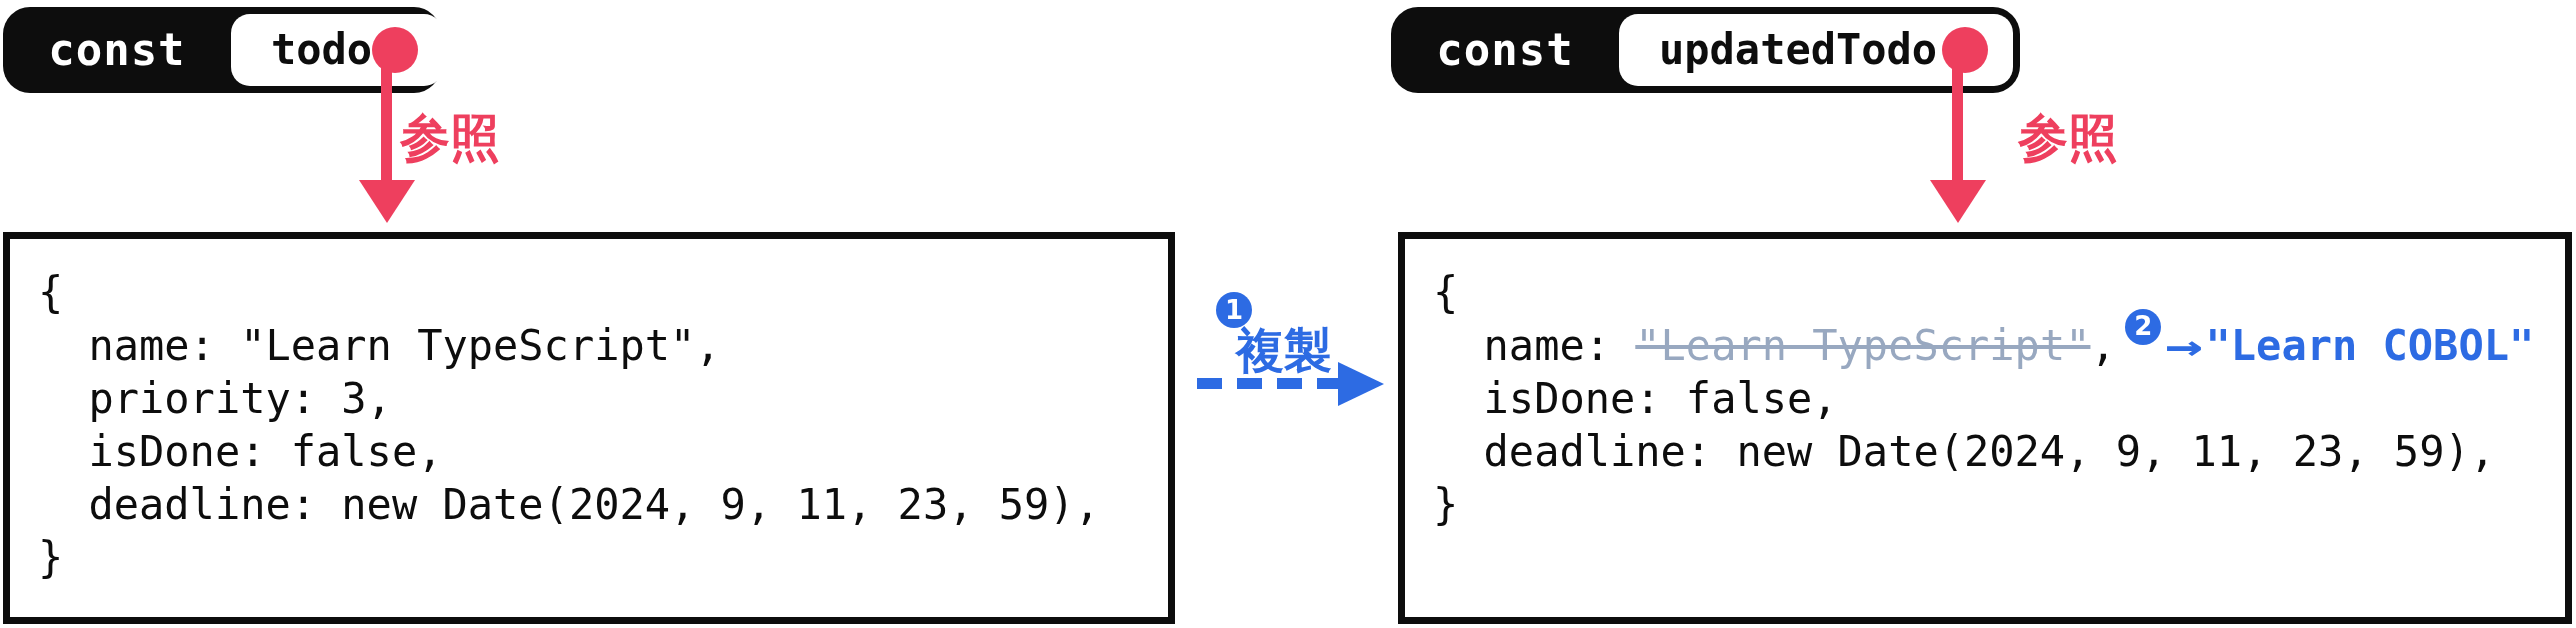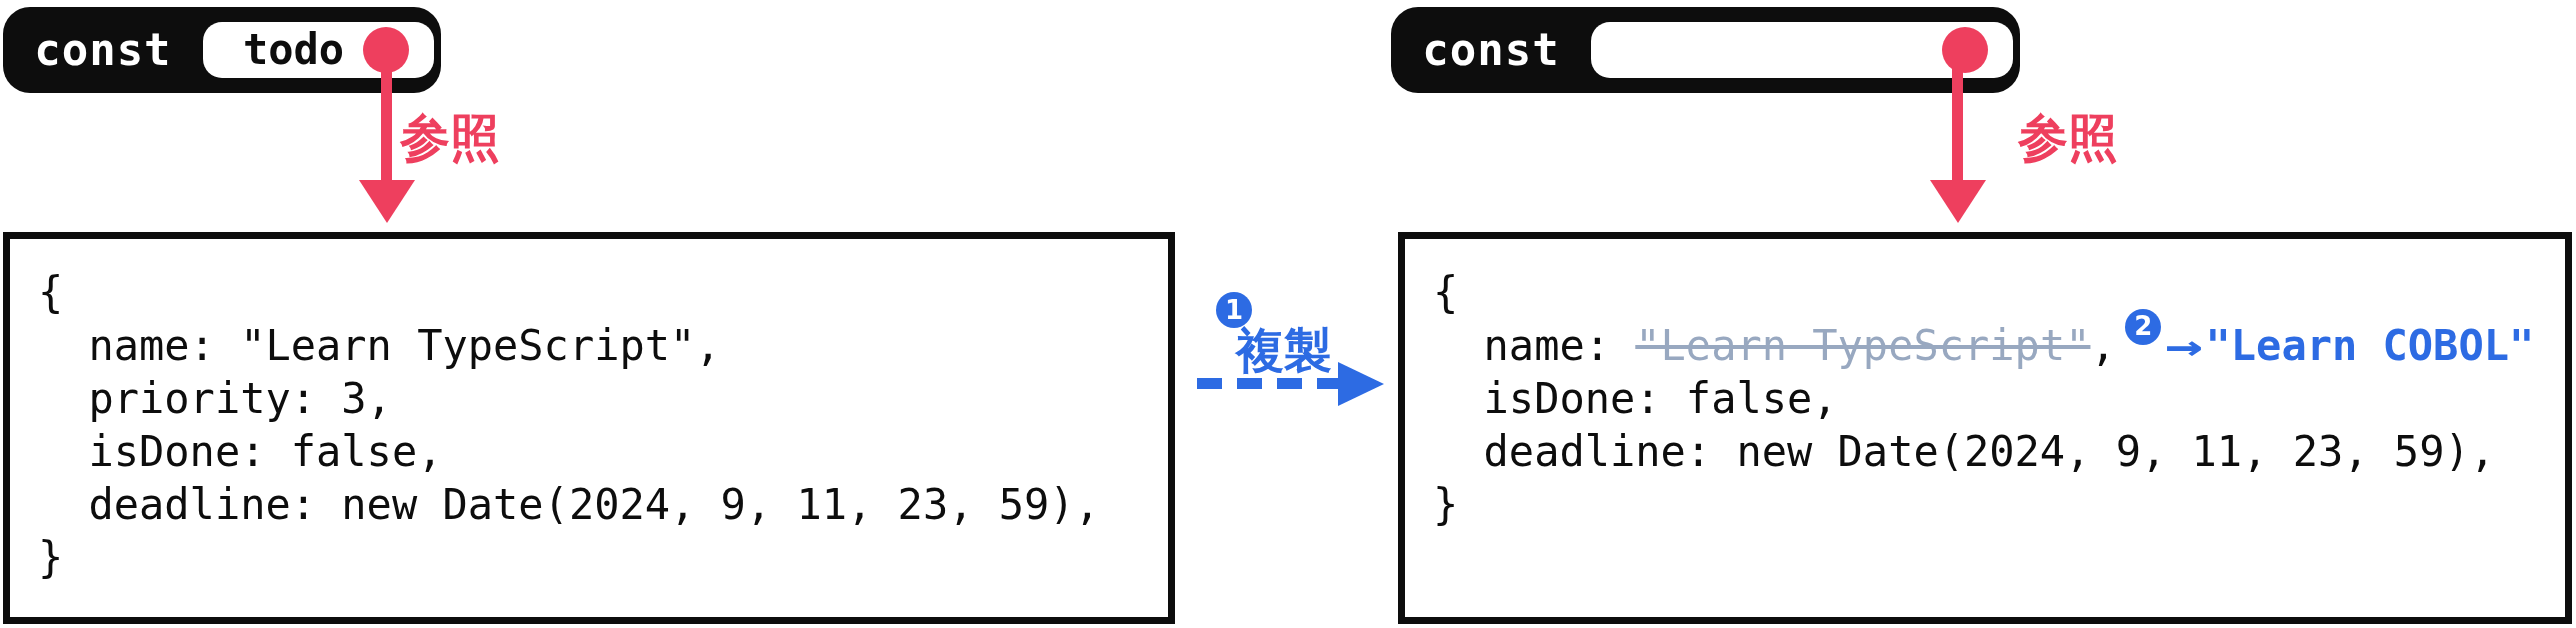--- a/index.html
+++ b/index.html
@@ -9,24 +9,24 @@
   }
   
   .pill{
     position:absolute;top:6.7px;height:86px;box-sizing:border-box;
     background:#0d0d0d;border-radius:27px;display:flex;align-items:center;
   }
   .pill-left{left:2.9px;width:438px;}
   .pill-right{left:1391px;width:629px;}
   .pill .kw{
     color:#ffffff;font-size:44px;font-weight:bold;letter-spacing:1px;
-    flex:0 0 auto;width:200px;text-align:center;
+    flex:0 0 auto;width:228px;text-align:center;
   }
   .pill .varbox{
-    flex:1 1 auto;height:56px;margin:6.7px 6.7px 6.7px 0;background:#ffffff;border-radius:19px;
+    flex:1 1 auto;height:72px;margin:6.7px 6.7px 6.7px 0;background:#ffffff;border-radius:19px;
     display:flex;align-items:center;padding:0 25px 0 40px;box-sizing:border-box;
   }
   .pill .varname{color:#0d0d0d;font-size:42px;font-weight:bold;}
   .ref-dot{
     margin-left:auto;width:46px;height:46px;border-radius:50%;background:#ee3f5e;flex:0 0 auto;
   }
   
   .ref-line{position:absolute;width:10.5px;background:#ee3f5e;}
   .ref-head{
     position:absolute;width:0;height:0;
@@ -89,20 +89,21 @@
   </span>
 </div>
 
 <div class="ref-line" style="left:381px;top:50px;height:133px;"></div>
 <div class="ref-head" style="left:359px;top:180px;"></div>
 <div class="ref-label" style="left:400px;top:105px;">参照</div>
 
 <div class="pill pill-right">
   <span class="kw">const</span>
   <span class="varbox">
+    <span class="varname">updatedTodo</span>
     <span class="ref-dot"></span>
   </span>
 </div>
 
 <div class="ref-line" style="left:1952px;top:50px;height:133px;"></div>
 <div class="ref-head" style="left:1930px;top:180px;"></div>
 <div class="ref-label" style="left:2018px;top:105px;">参照</div>
 
 <div class="objbox box-left">
   <div class="codeline">{</div>

